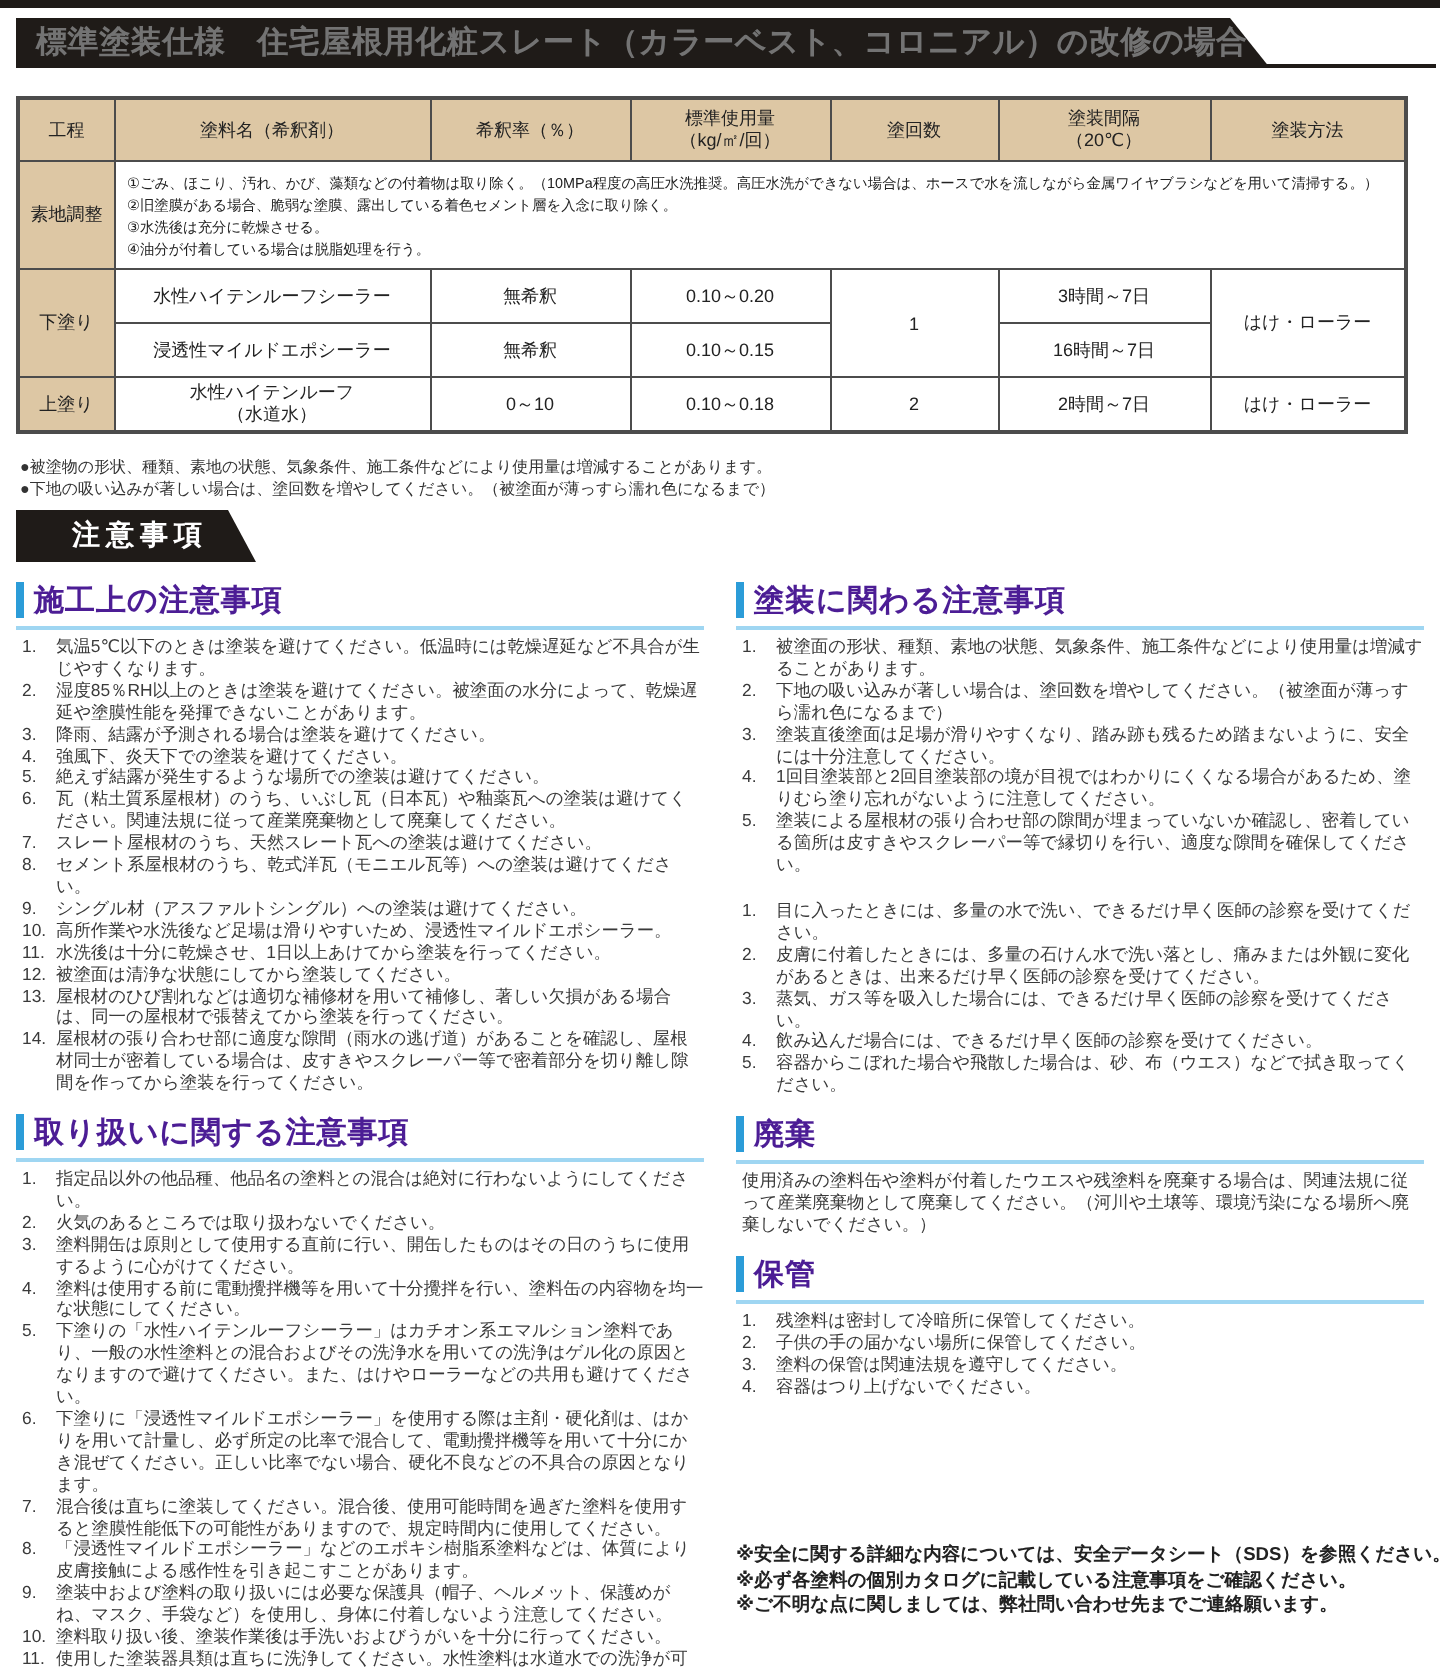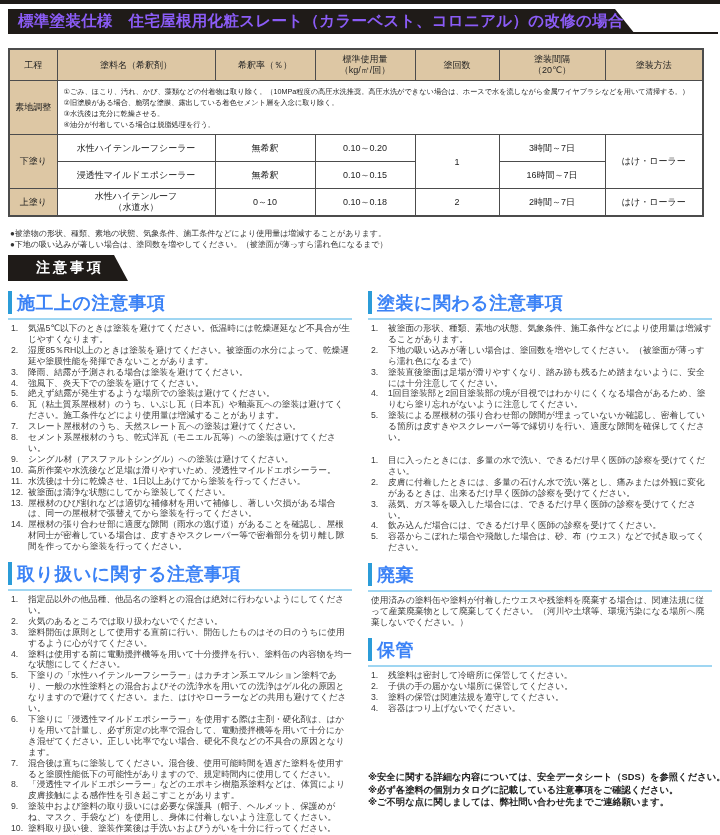--- a/index.html
+++ b/index.html
@@ -12,21 +12,21 @@
   }
   *{margin:0;padding:0;box-sizing:border-box;}
   body{background:#fff;font-family:"Liberation Sans","DejaVu Sans",sans-serif;}
   .page{position:relative;width:720px;height:835px;background:#ffffff;overflow:hidden;color:var(--text);}
 
   
   .topbar{position:absolute;top:0;left:0;width:720px;height:4px;background:var(--ink);}
   .title-banner{position:absolute;top:9px;left:8px;width:627px;height:25px;background:var(--ink);
     clip-path:polygon(0 0,calc(100% - 20px) 0,100% 100%,0 100%);
     display:flex;align-items:center;padding-left:10px;}
-  .title-banner span{color:#8b5cf6;font-size:15.5px;font-weight:bold;letter-spacing:.3px;white-space:nowrap;}
+  .title-banner span{color:#737373;font-size:15.5px;font-weight:bold;letter-spacing:.3px;white-space:nowrap;}
   .banner-tail{position:absolute;top:32px;left:632px;width:86px;height:2px;background:var(--ink);}
 
   
   .spec-table{position:absolute;top:48px;left:8px;width:580px;border-collapse:collapse;table-layout:fixed;}
   .spec-table th,.spec-table td{border:1px solid var(--border);text-align:center;vertical-align:middle;color:#222;}
   .spec-table{border:2px solid var(--border);}
   .spec-table thead th{background:var(--beige);font-weight:normal;font-size:9px;line-height:11px;padding:4px 1px;white-space:pre-line;height:30px;}
   .spec-table td{font-size:9px;padding:2px;}
   .spec-table td.proc{background:var(--beige);}
   .spec-table td.multiline{white-space:pre-line;line-height:11px;}
@@ -45,21 +45,21 @@
     clip-path:polygon(0 0,calc(100% - 14px) 0,100% 100%,0 100%);
     display:flex;align-items:center;padding-left:28px;}
   .caution-banner span{color:#fff;font-size:14px;font-weight:bold;letter-spacing:3px;white-space:nowrap;}
 
   
   .columns{position:absolute;top:290px;left:8px;width:704px;height:545px;display:flex;gap:16px;}
   .col{width:344px;display:flex;flex-direction:column;}
 
   .section-header{position:relative;border-bottom:2px solid var(--underline-blue);padding:1px 0 3px 9px;margin-bottom:3px;}
   .section-header::before{content:"";position:absolute;left:0;top:1px;bottom:4px;width:4px;background:var(--accent-blue);}
-  .section-header b{font-size:18px;color:#3b82f6;letter-spacing:.5px;}
+  .section-header b{font-size:15px;color:#4c1d95;letter-spacing:.5px;}
 
   ol.cautions{list-style:none;counter-reset:item;margin:3px 0 9px;padding-left:3px;}
   ol.cautions li{position:relative;counter-increment:item;padding-left:17px;font-size:8.7px;line-height:10.9px;color:var(--text);}
   ol.cautions li::before{content:counter(item) ".";position:absolute;left:0;}
   p.caution-text{margin:3px 0 9px;padding-left:3px;font-size:8.7px;line-height:10.9px;color:var(--text);}
 
   ul.footnotes{list-style:none;margin-top:auto;padding-bottom:26px;}
   ul.footnotes li{font-size:9.3px;font-weight:bold;line-height:12.6px;color:#222;white-space:nowrap;}
 </style>
 </head>
@@ -152,21 +152,21 @@
       <div class="section">
         <div class="section-header">
           <b>施工上の注意事項</b>
         </div>
         <ol class="cautions">
             <li>気温5℃以下のときは塗装を避けてください。低温時には乾燥遅延など不具合が生じやすくなります。</li>
             <li>湿度85％RH以上のときは塗装を避けてください。被塗面の水分によって、乾燥遅延や塗膜性能を発揮できないことがあります。</li>
             <li>降雨、結露が予測される場合は塗装を避けてください。</li>
             <li>強風下、炎天下での塗装を避けてください。</li>
             <li>絶えず結露が発生するような場所での塗装は避けてください。</li>
-            <li>瓦（粘土質系屋根材）のうち、いぶし瓦（日本瓦）や釉薬瓦への塗装は避けてください。施工条件などにより使用量は増減することがあります。</li>
+            <li>瓦（粘土質系屋根材）のうち、いぶし瓦（日本瓦）や釉薬瓦への塗装は避けてください。関連法規に従って産業廃棄物として廃棄してください。</li>
             <li>スレート屋根材のうち、天然スレート瓦への塗装は避けてください。</li>
             <li>セメント系屋根材のうち、乾式洋瓦（モニエル瓦等）への塗装は避けてください。</li>
             <li>シングル材（アスファルトシングル）への塗装は避けてください。</li>
             <li>高所作業や水洗後など足場は滑りやすいため、浸透性マイルドエポシーラー。</li>
             <li>水洗後は十分に乾燥させ、1日以上あけてから塗装を行ってください。</li>
             <li>被塗面は清浄な状態にしてから塗装してください。</li>
             <li>屋根材のひび割れなどは適切な補修材を用いて補修し、著しい欠損がある場合は、同一の屋根材で張替えてから塗装を行ってください。</li>
             <li>屋根材の張り合わせ部に適度な隙間（雨水の逃げ道）があることを確認し、屋根材同士が密着している場合は、皮すきやスクレーパー等で密着部分を切り離し隙間を作ってから塗装を行ってください。</li>
           </ol>
       </div>

